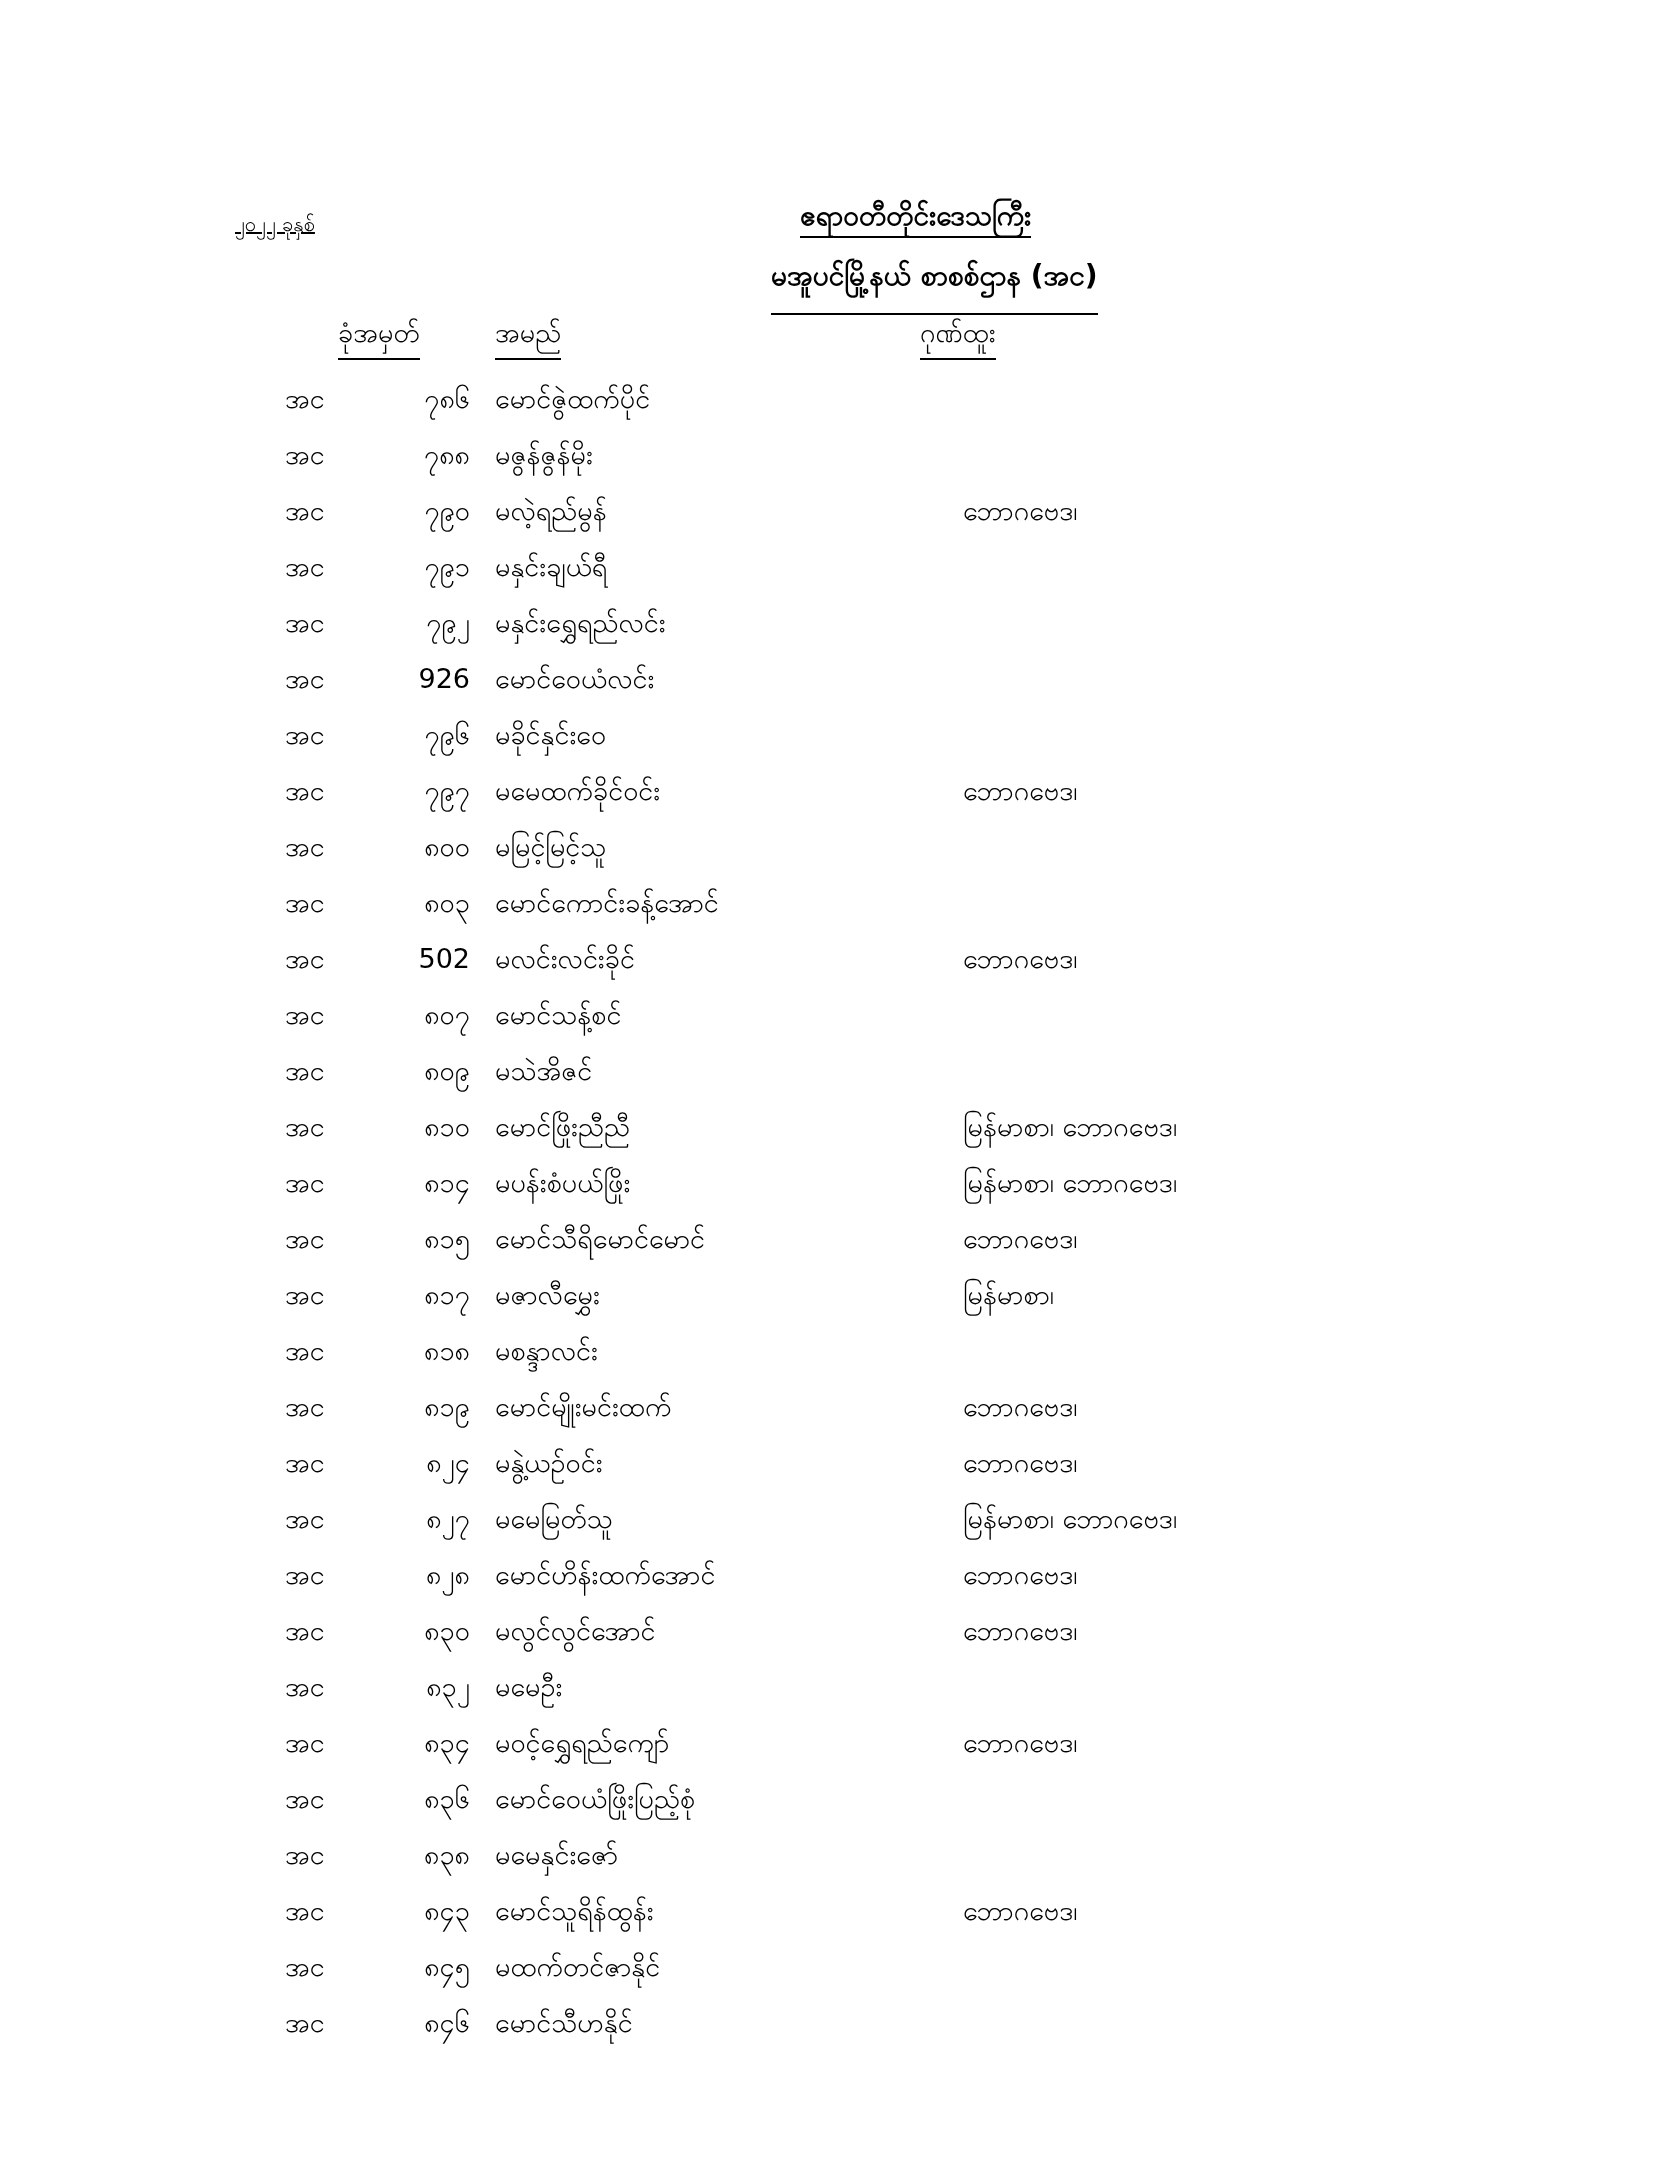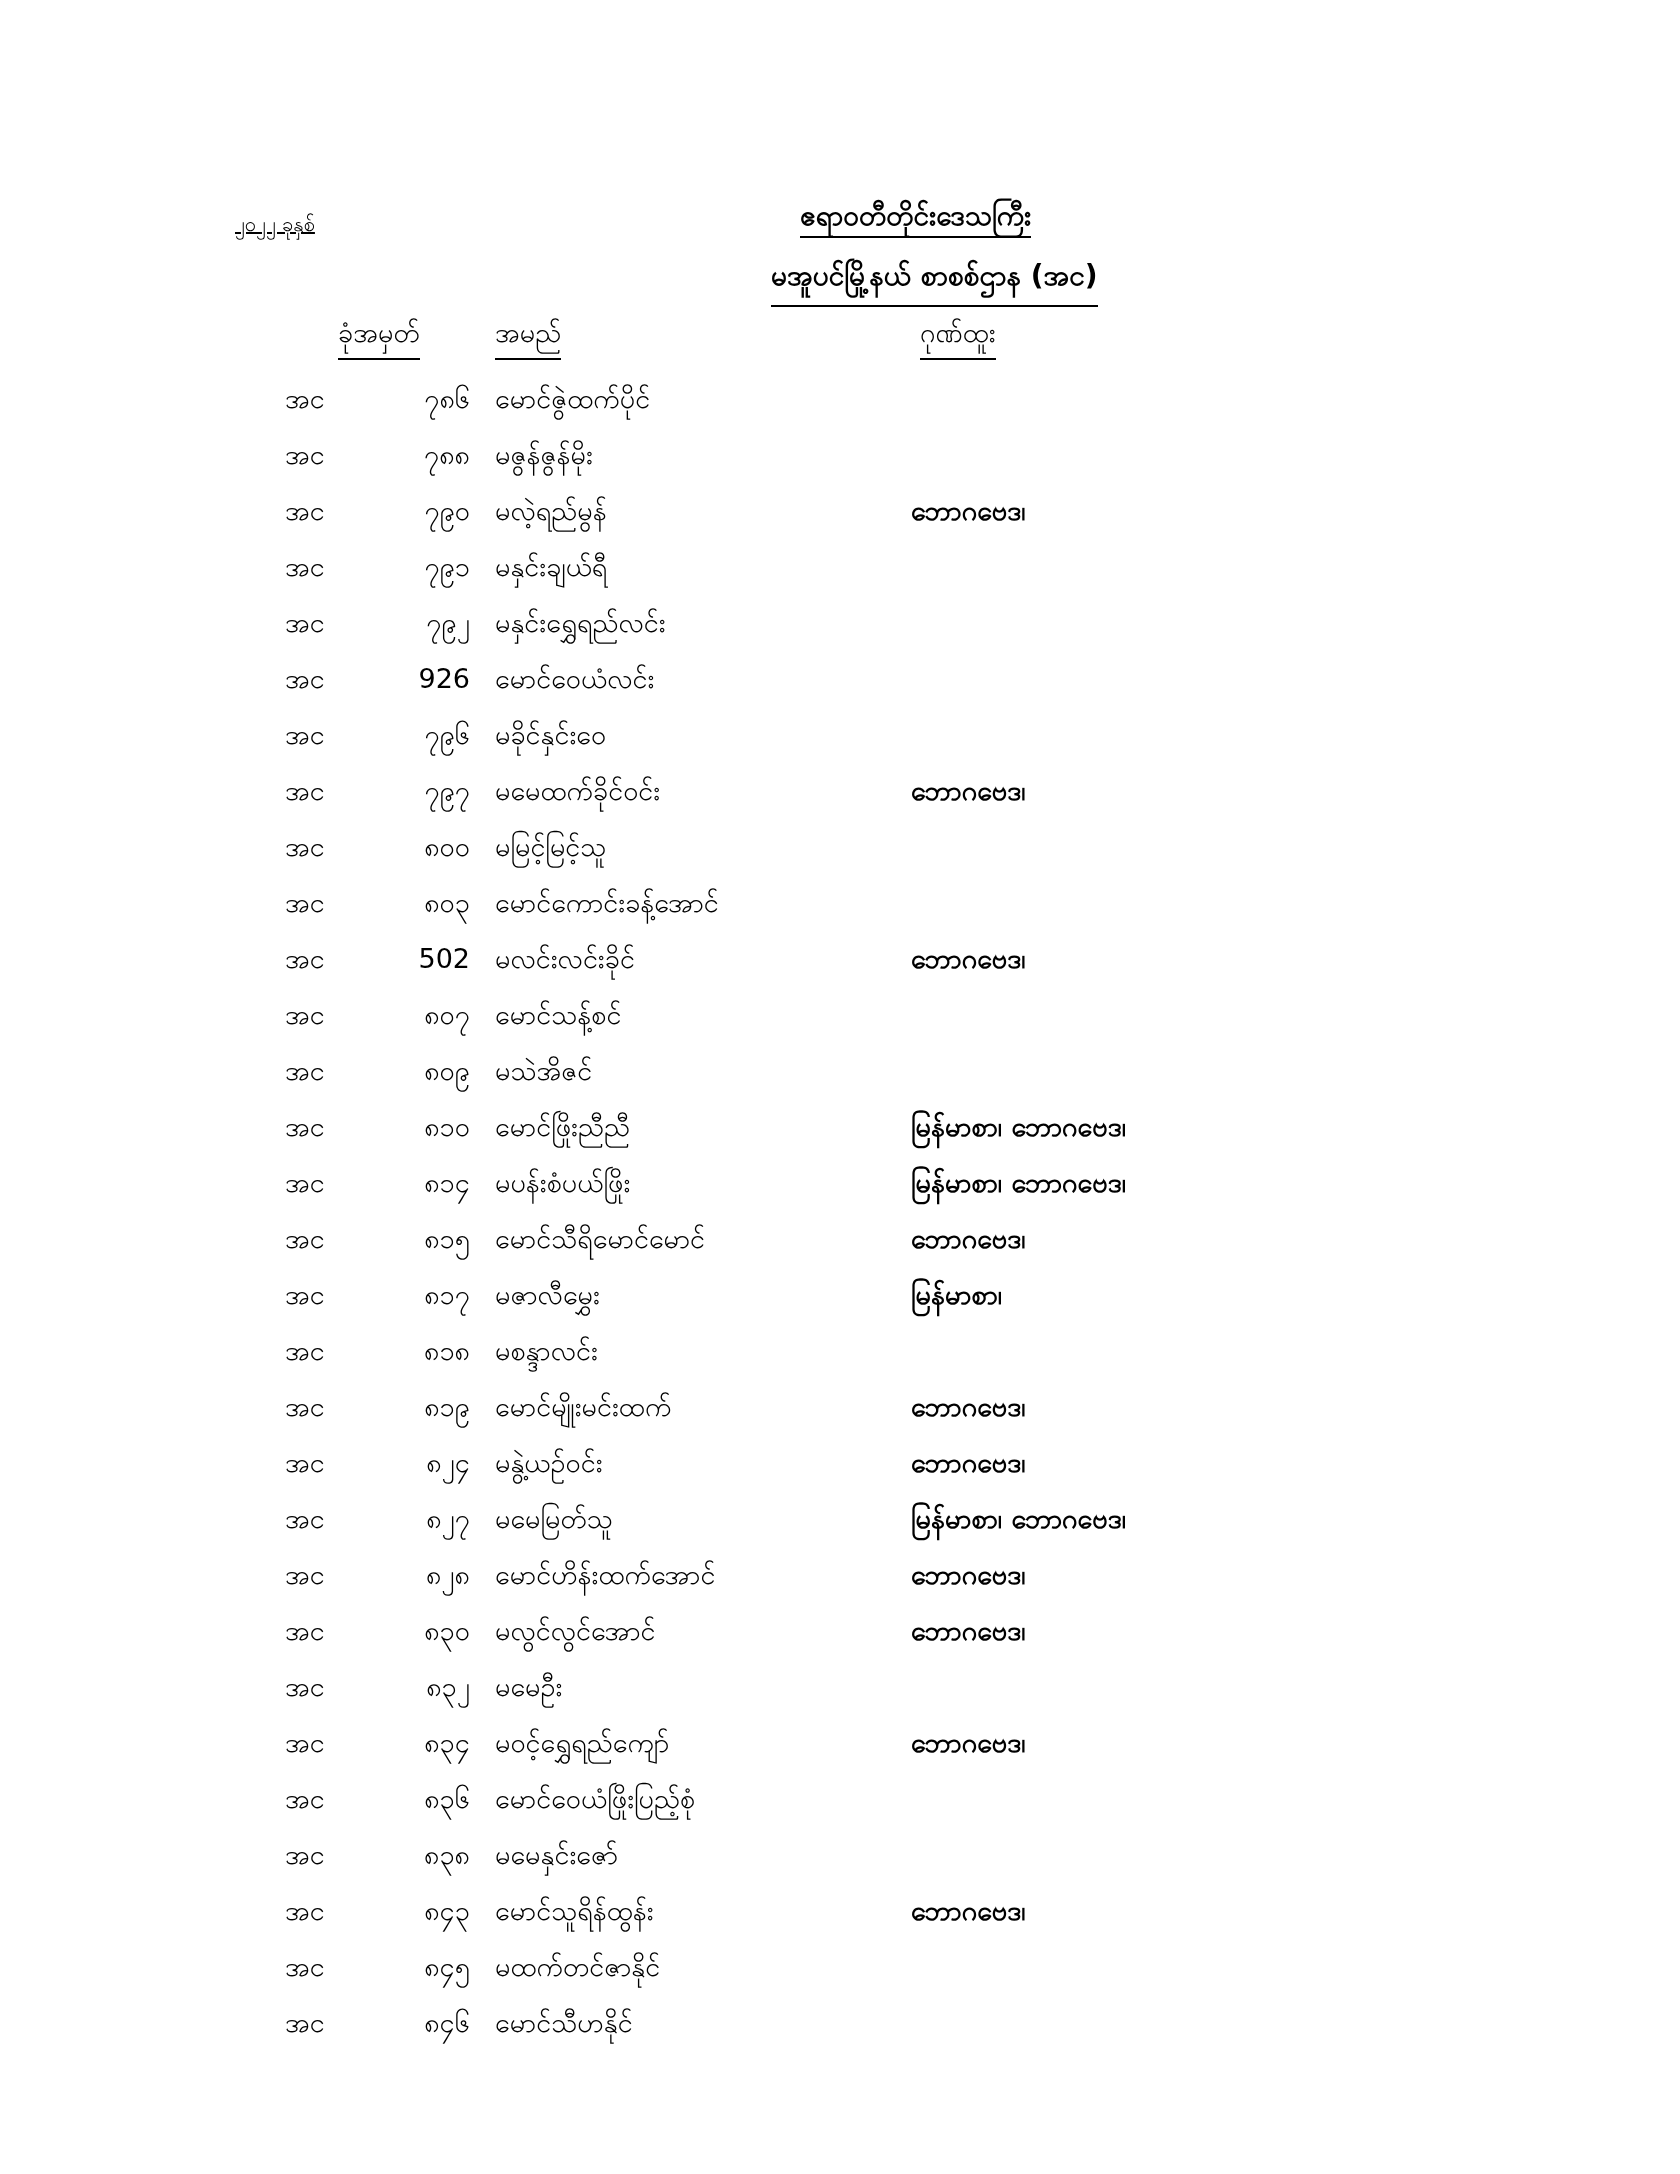--- a/index.html
+++ b/index.html
@@ -52,21 +52,21 @@
     white-space: nowrap;
   }
   .center-title {
     position: absolute;
     left: 771px;
     top: 256px;
     font-size: 28px;
     line-height: 40px;
     font-weight: bold;
     border-bottom: 2.7px solid #000000;
-    padding-bottom: 9px;
+    padding-bottom: 17px;
     white-space: nowrap;
   }
   .col-head {
     position: absolute;
     top: 313px;
     font-size: 27px;
     line-height: 40px;
     border-bottom: 2.7px solid #000000;
     padding-bottom: 5px;
     white-space: nowrap;
@@ -88,21 +88,21 @@
   .cell {
     position: absolute;
     top: 0;
     font-size: 27px;
     line-height: 56px;
     white-space: nowrap;
   }
   .cell.prefix { left: 285px; }
   .cell.roll   { left: 362px; width: 108px; text-align: right; }
   .cell.name   { left: 495px; }
-  .cell.dist   { left: 911px; font-weight: bold; }
+  .cell.dist   { left: 963px; }
 </style>
 </head>
 <body>
 
 <div class="page">
 
 
   <div class="year-label">၂၀၂၂ ခုနှစ်</div>
 
   <div class="region-title">ဧရာဝတီတိုင်းဒေသကြီး</div>

